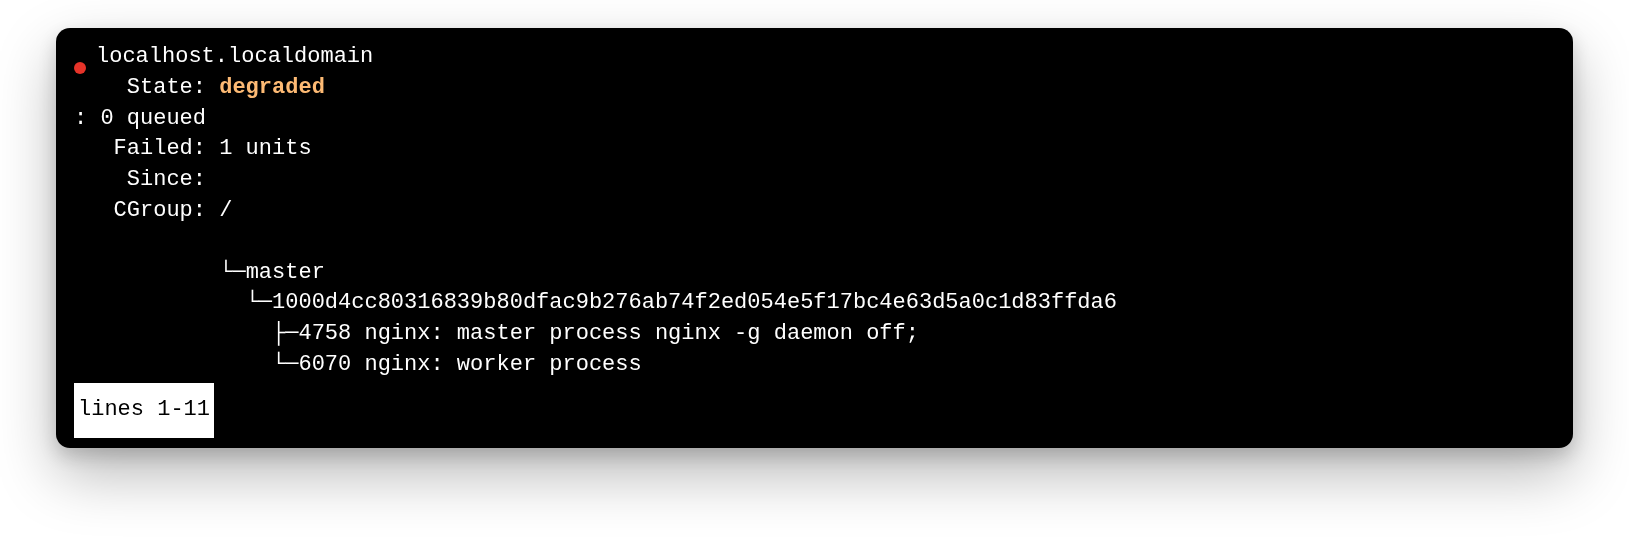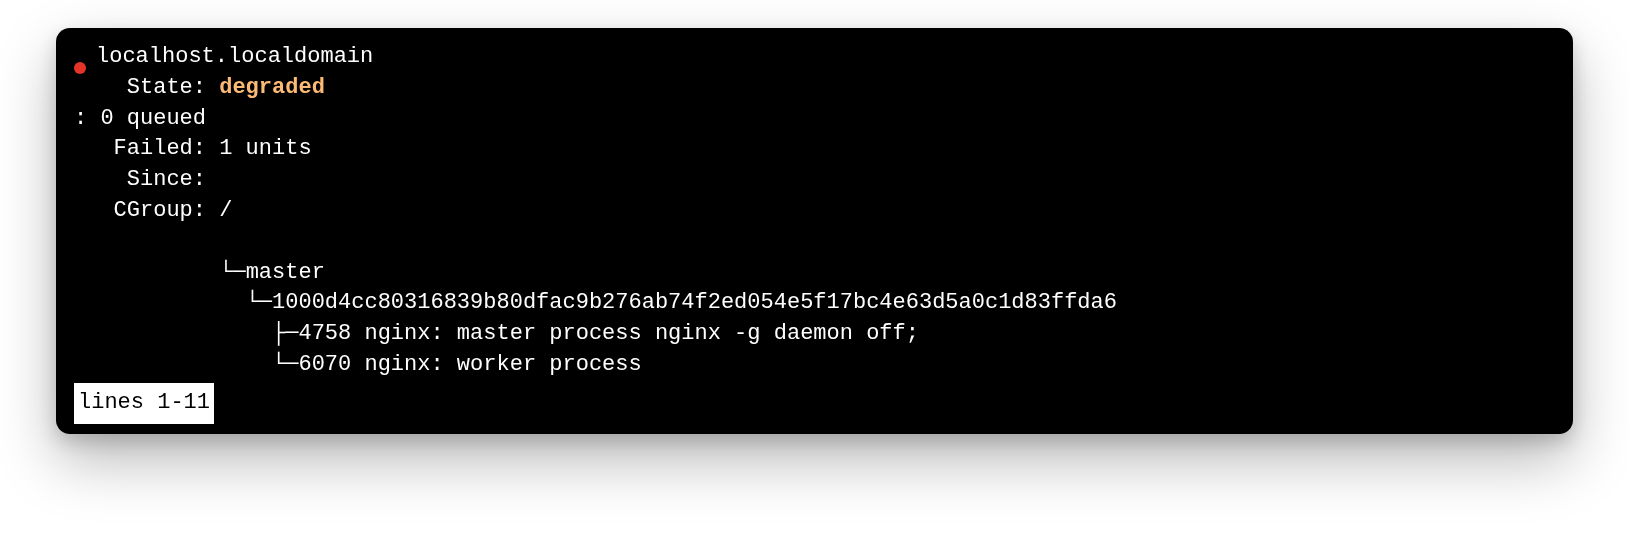--- a/index.html
+++ b/index.html
@@ -45,21 +45,21 @@
       position: relative;
       top: 1px;
       flex: 0 0 auto;
     }
     .host-row { display: flex; align-items: flex-end; }
     .state-degraded { color: #fdba74; font-weight: 700; }
     .pager {
       display: inline-block;
       background: #ffffff;
       color: #000000;
-      padding: 5px 4px;
+      padding: 12px 4px;
       margin-top: 2px;
     }
     .tree-indent { white-space: pre; }
   </style>
 </head>
 <body>
 
 <div class="terminal">
 
   <div class="line host-row">

